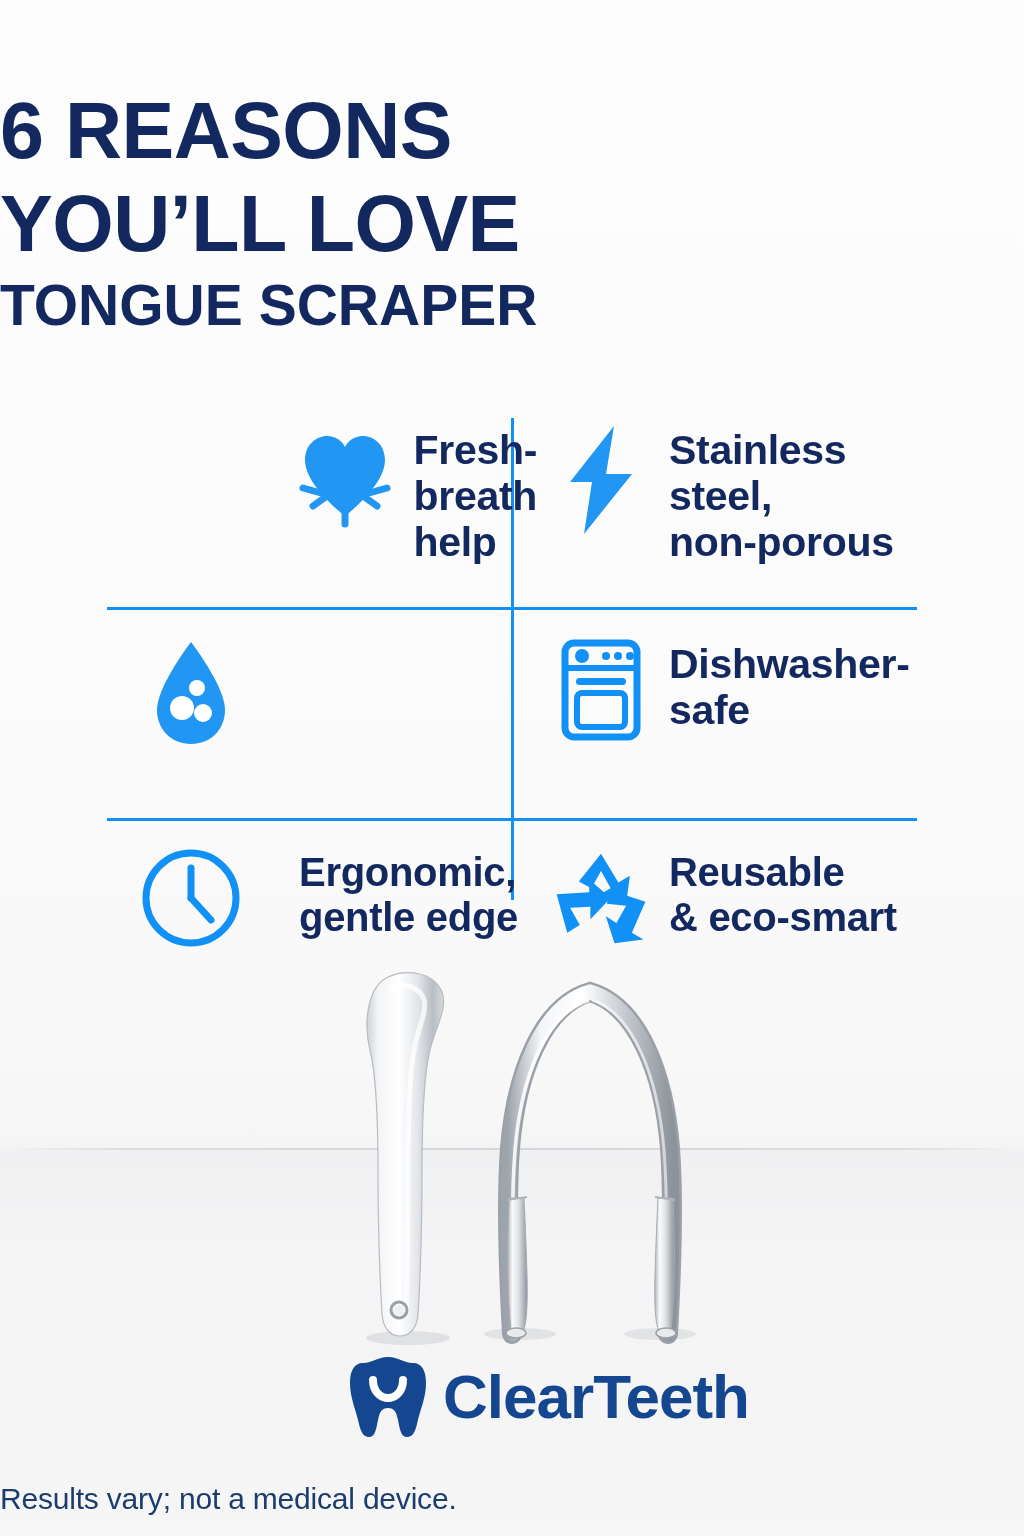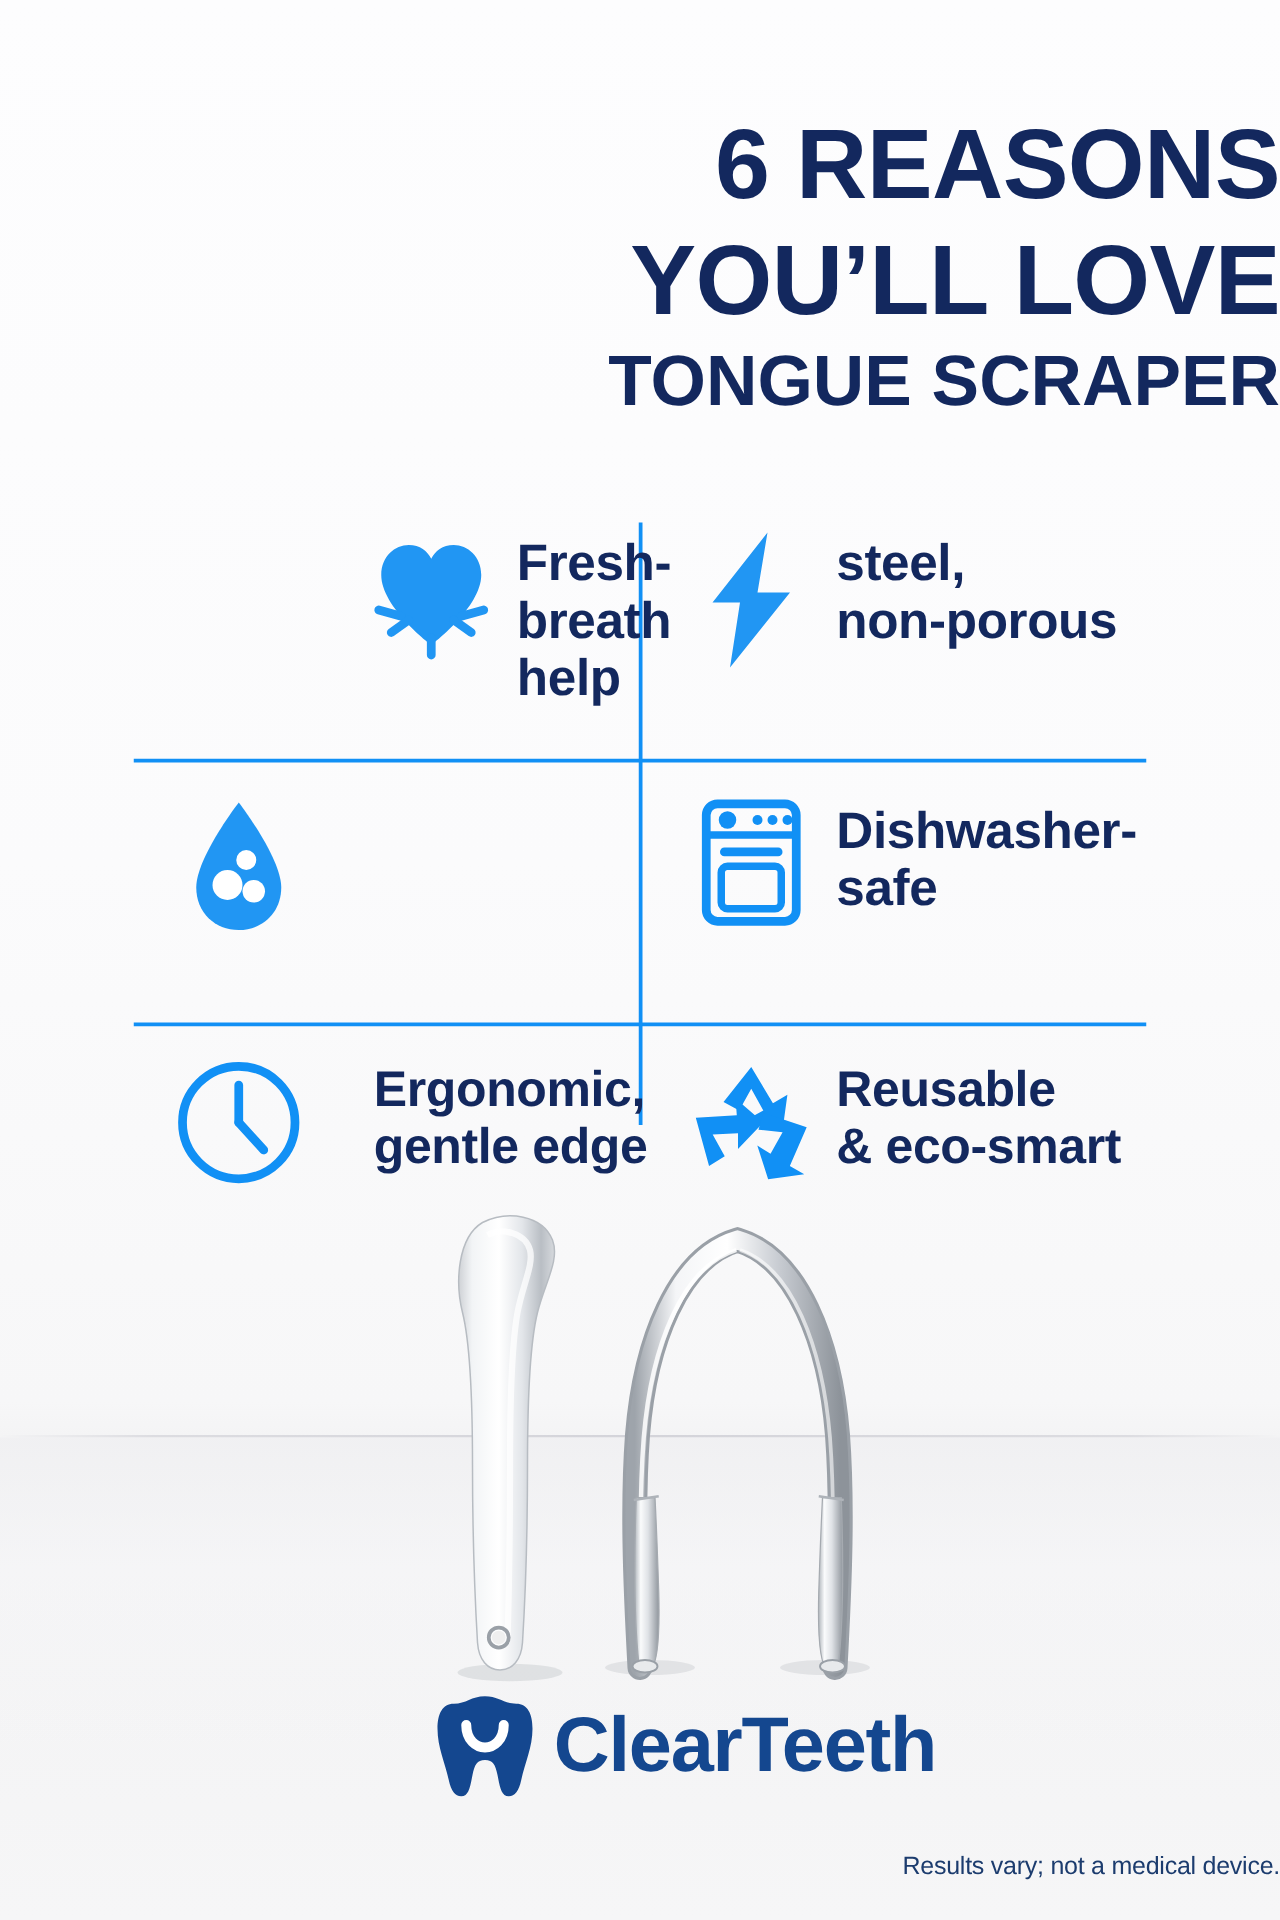--- a/index.html
+++ b/index.html
@@ -45,21 +45,21 @@
     height: 260px;
     background: linear-gradient(180deg, rgba(240,240,242,0.9) 0%, rgba(247,247,249,0.5) 40%, rgba(250,250,251,0) 100%);
   }
 
   
   .headline {
     position: absolute;
     left: 0;
     top: 92px;
     width: 1024px;
-    text-align: right;
+    text-align: left;
     color: #13285e;
   }
   .head-l1, .head-l2 {
     font-size: 79px;
     line-height: 0.99;
     font-weight: 700;
     letter-spacing: -0.5px;
     white-space: nowrap;
   }
   .head-l2 { margin-top: 15px; }
@@ -160,22 +160,22 @@
     letter-spacing: -1px;
     line-height: 1;
   }
   .tooth-icon { display: block; }
 
   .disclaimer {
     position: absolute;
     left: 0;
     top: 1482px;
     width: 1024px;
-    text-align: right;
-    font-size: 20px;
+    text-align: left;
+    font-size: 30px;
     color: #1c3c6e;
     letter-spacing: -0.2px;
   }
 </style>
 </head>
 <body>
 
 <div class="poster">
 
   <div class="horizon"></div>
@@ -213,20 +213,21 @@
       </div>
     </div>
 
     <div class="cell c2">
       <div class="ico">
         <svg width="78" height="112" viewBox="0 0 78 112">
           <path d="M52 2 L8 58 L30 58 L22 110 L70 50 L44 50 Z" fill="#2196f3"></path>
         </svg>
       </div>
       <div class="txt">
+        <div>Stainless</div>
         <div>steel,</div>
         <div>non-porous</div>
       </div>
     </div>
 
     <div class="cell c3">
       <div class="ico">
         <svg width="92" height="110" viewBox="0 0 92 110">
           <path d="M46 4 C46 4 12 48 12 72 C12 92 27 106 46 106 C65 106 80 92 80 72 C80 48 46 4 46 4 Z" fill="#2196f3"></path>
           <circle cx="52" cy="50" r="8" fill="#ffffff"></circle>

